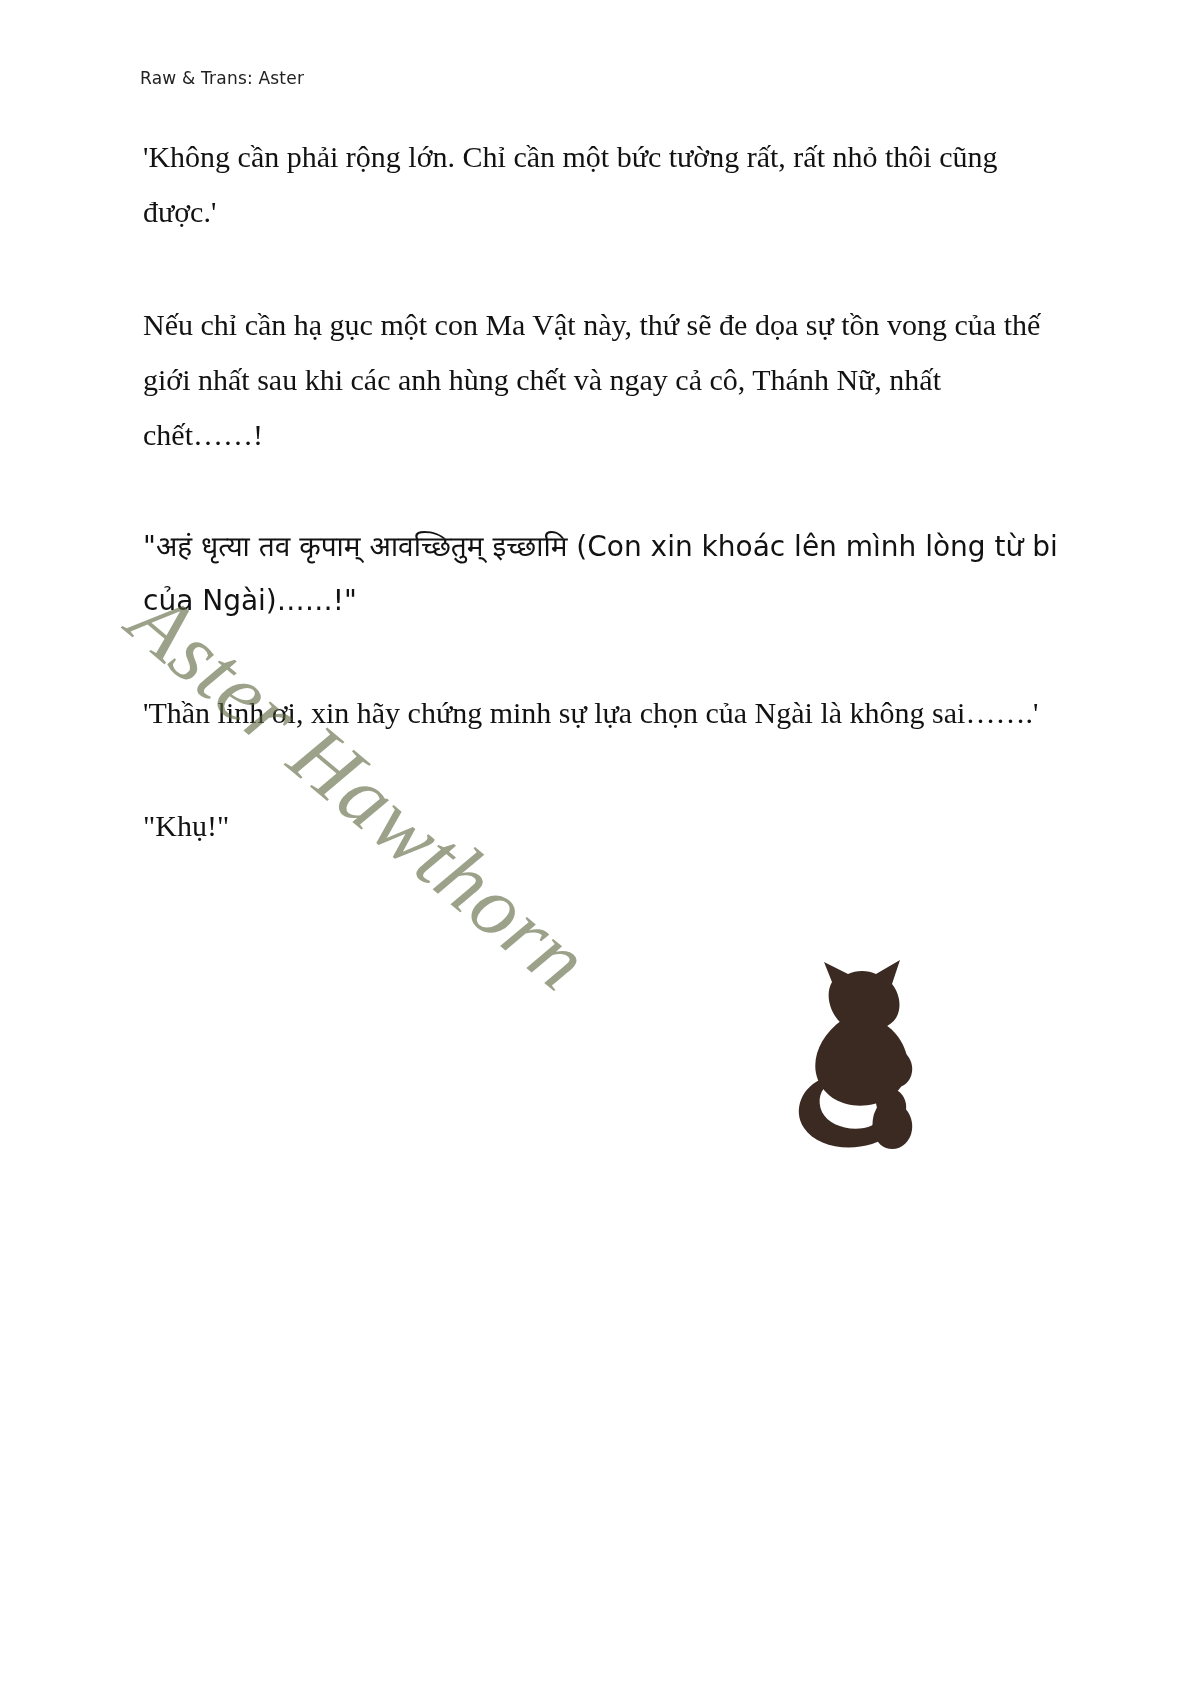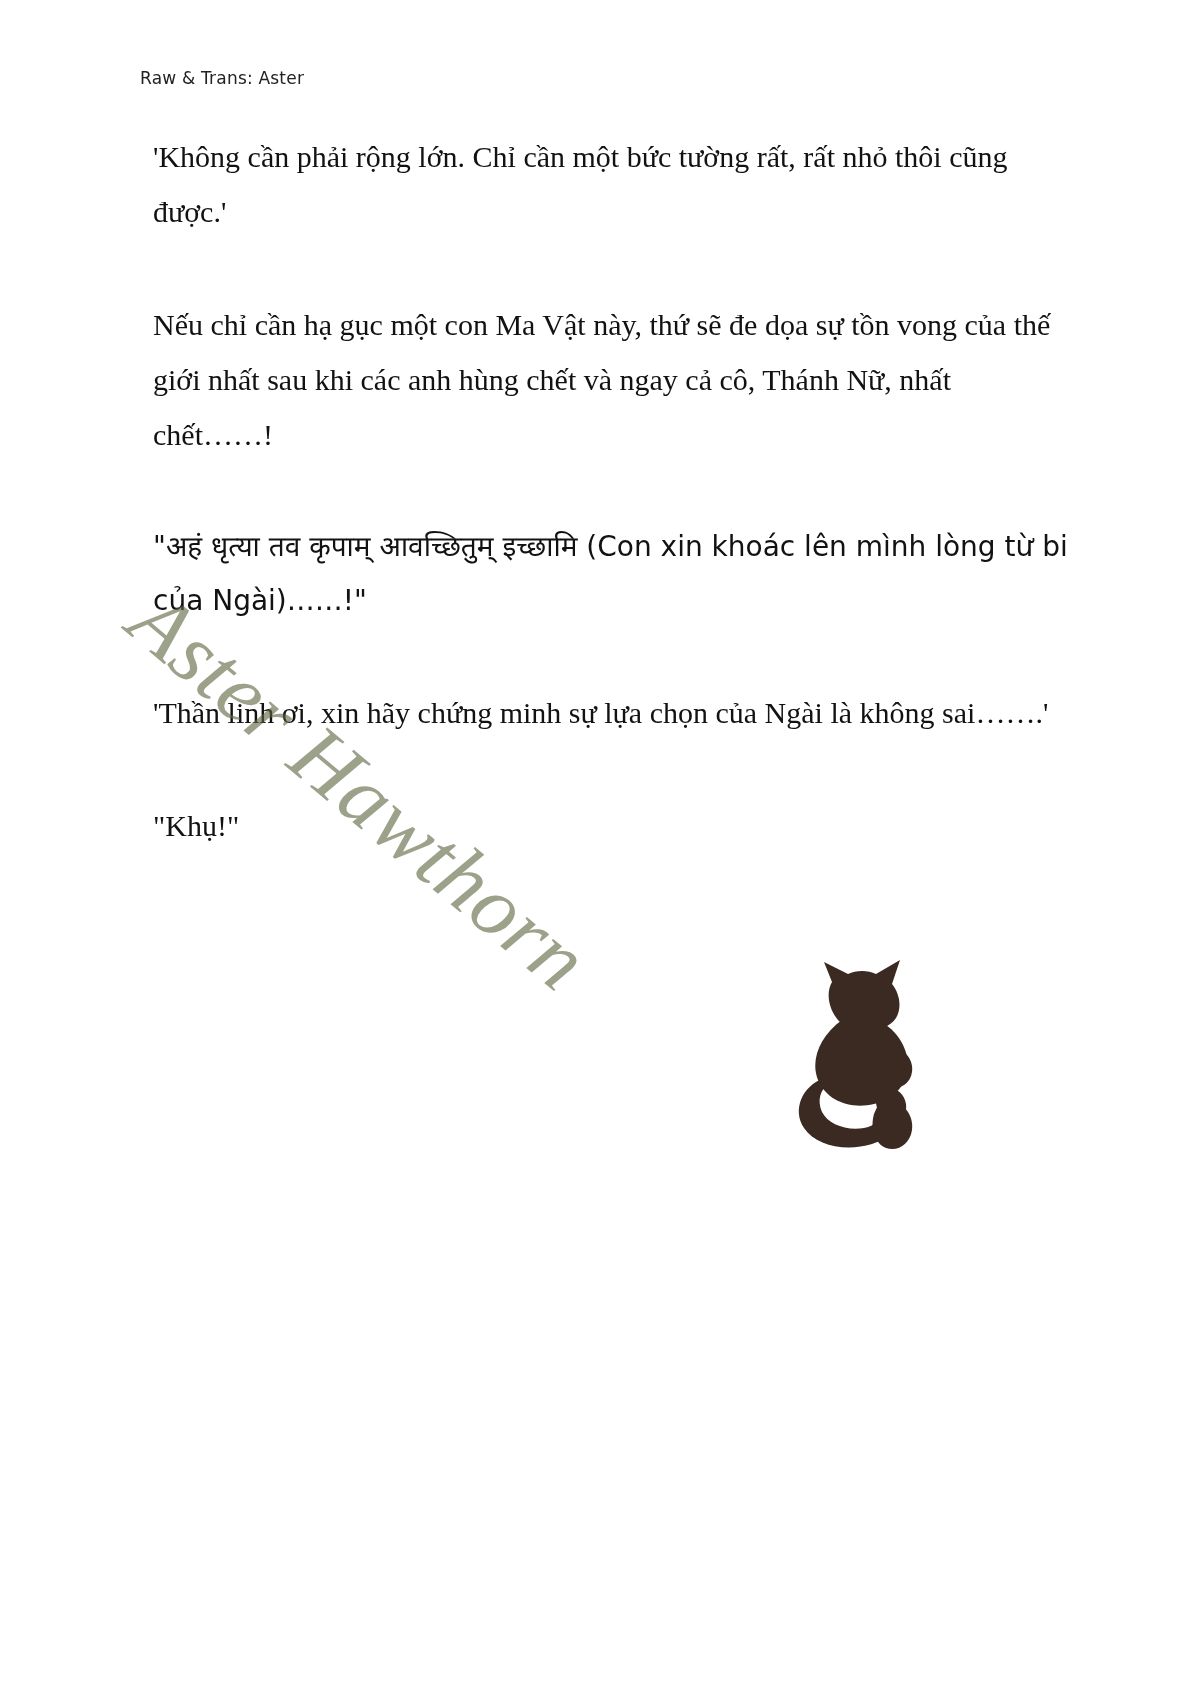--- a/index.html
+++ b/index.html
@@ -23,21 +23,20 @@
     font-family: "DejaVu Sans", sans-serif;
     font-size: 17px;
     color: #222222;
     letter-spacing: 0.2px;
   }
   .body-text {
     position: absolute;
     left: 143px;
     top: 130px;
     width: 925px;
-    margin-left: 10px;
   }
   .para {
     font-family: "Liberation Serif", serif;
     font-size: 30px;
     line-height: 1.83;
     color: #121212;
     margin: 0 0 58px 0;
     text-align: left;
   }
   .para.sans {

